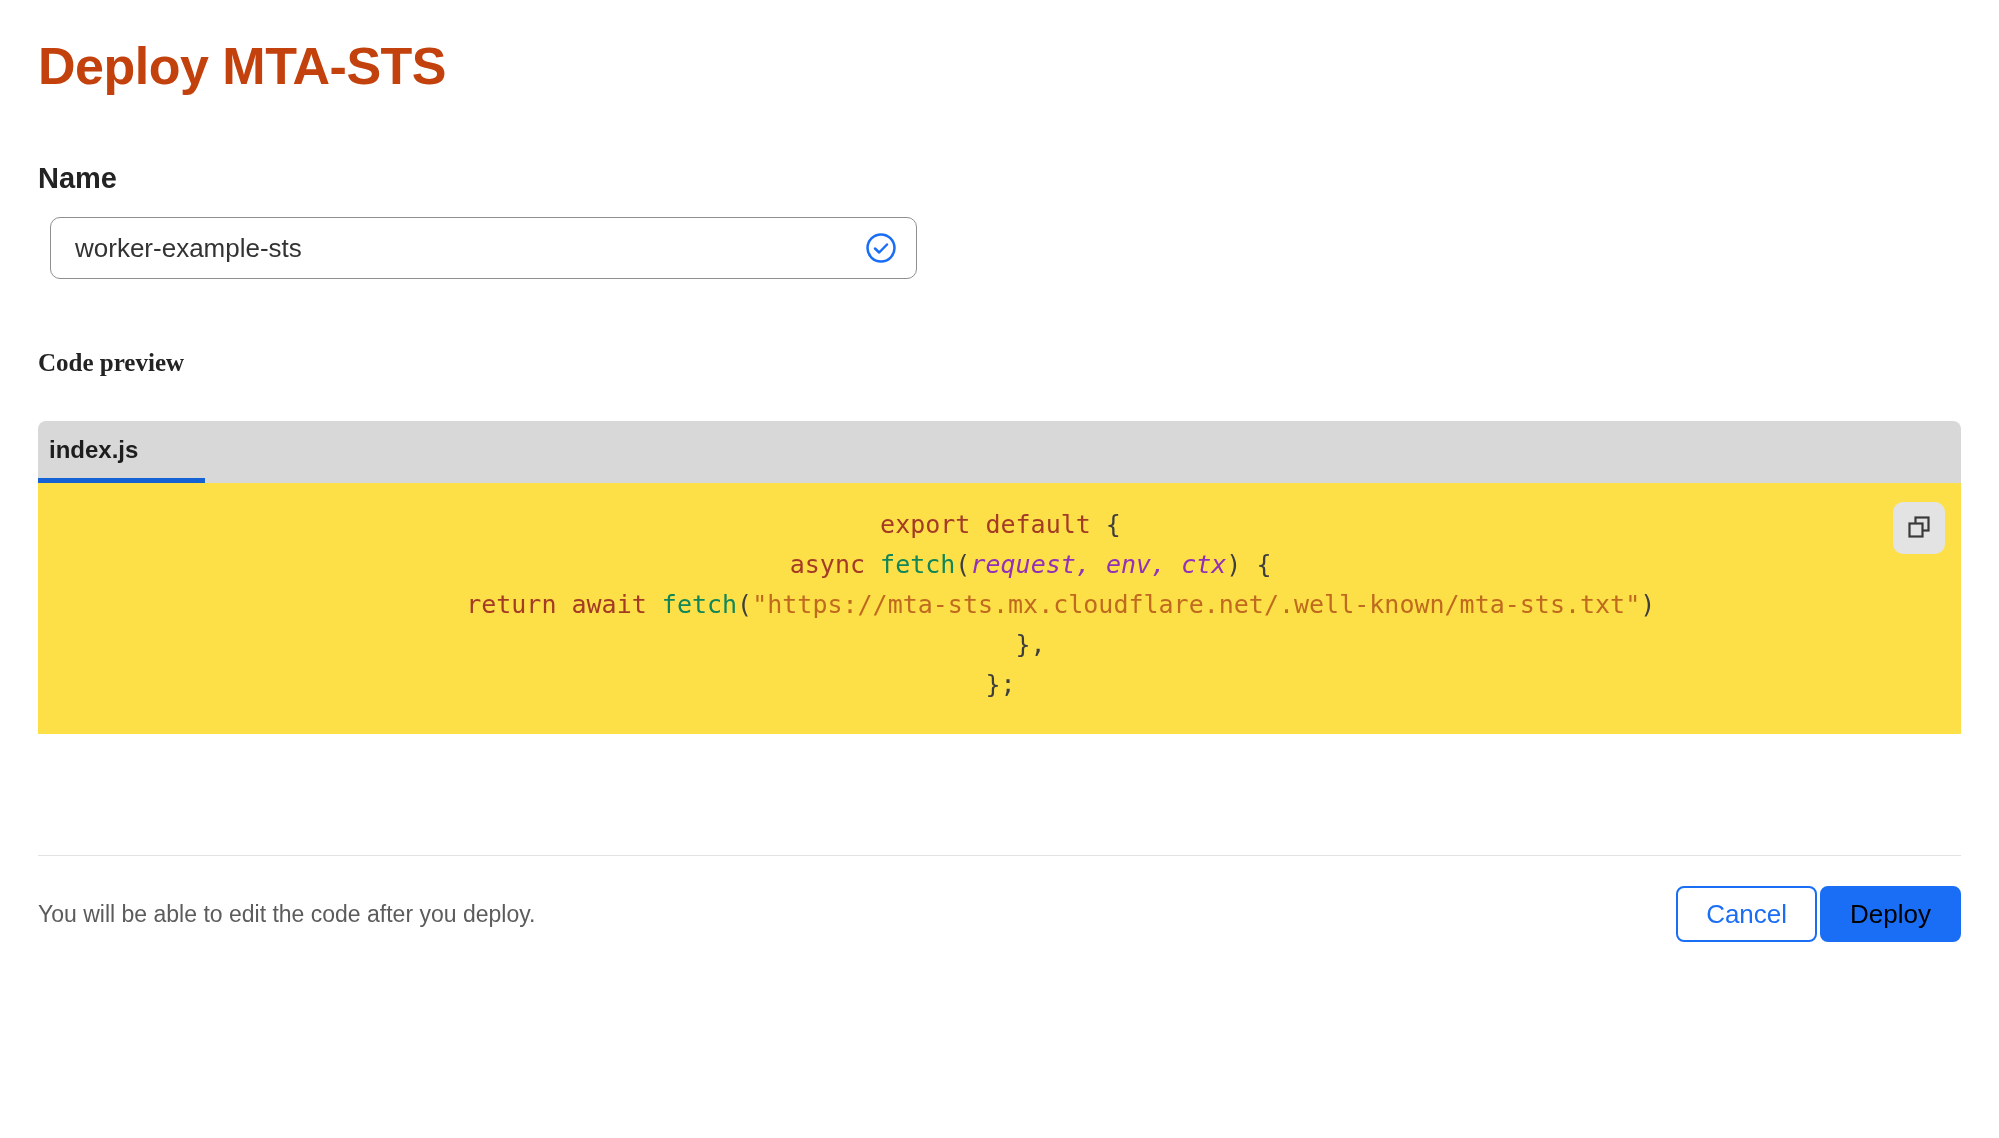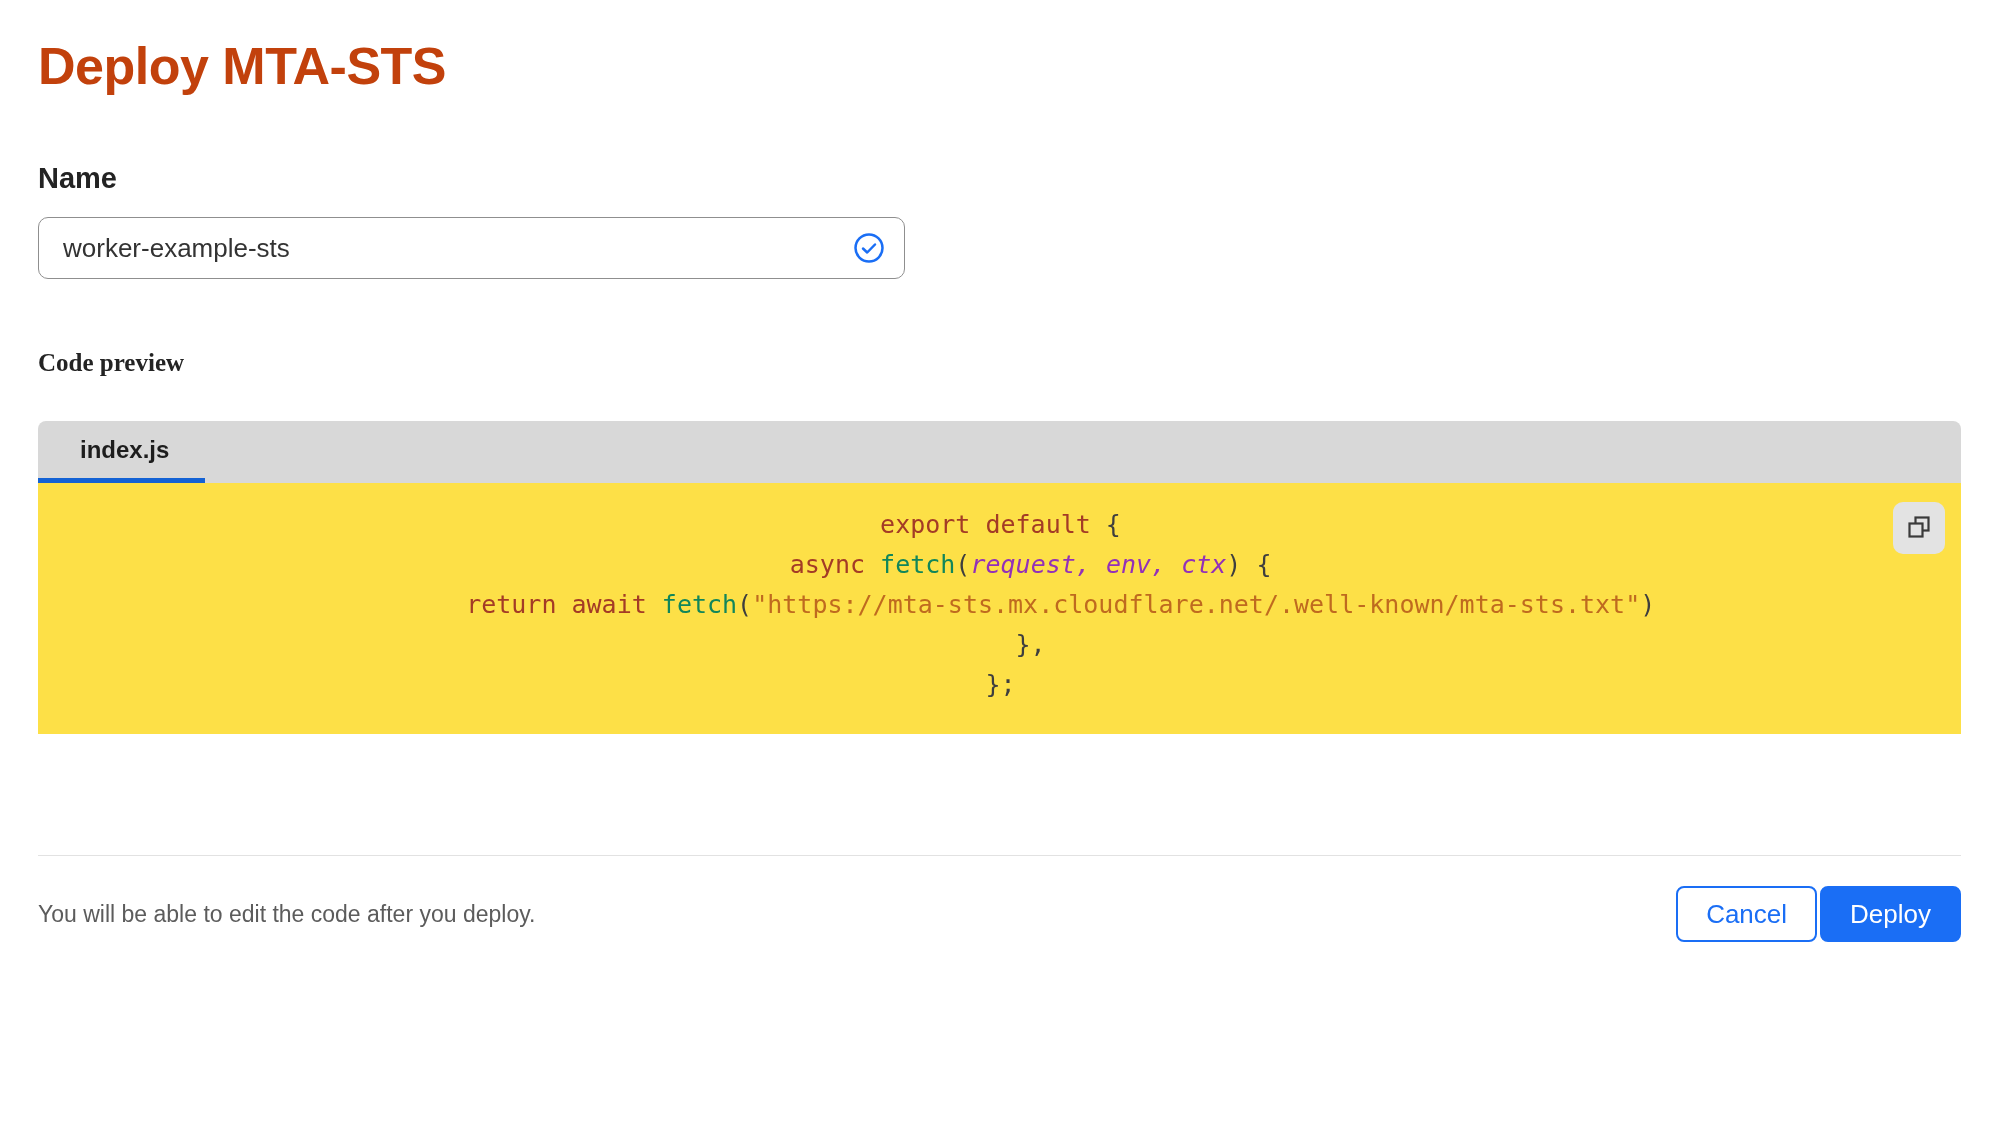--- a/index.html
+++ b/index.html
@@ -44,20 +44,21 @@
     margin-top: 64px;
     font-size: 29px;
     font-weight: bold;
     color: #232323;
   }
   .input-wrap {
     position: relative;
     margin-top: 22px;
     width: 867px;
     height: 62px;
+    margin-left: 12px;
   }
   .name-input {
     width: 100%;
     height: 100%;
     border: 1.5px solid #8f8f8f;
     border-radius: 10px;
     padding: 0 64px 0 24px;
     font-size: 26px;
     font-family: "Liberation Sans", sans-serif;
     color: #333333;
@@ -88,21 +89,21 @@
   .tabbar {
     height: 62px;
     background: #d8d8d8;
     border-radius: 8px 8px 0 0;
     display: flex;
   }
   .tab {
     width: 167px;
     display: flex;
     align-items: center;
-    padding-left: 42px;
+    padding-left: 11px;
     font-size: 24px;
     font-weight: bold;
     color: #1d1d1d;
     border-bottom: 5px solid #1462d4;
     cursor: pointer;
   }
   .code-area {
     position: relative;
     background: #fde047;
     padding: 22px 30px 29px 32px;
@@ -166,21 +167,21 @@
     justify-content: center;
   }
   .btn-secondary {
     background: #ffffff;
     border: 2px solid #1a6ef5;
     color: #1a6ef5;
   }
   .btn-primary {
     background: #1a6ef5;
     border: 2px solid #1a6ef5;
-    color: #ffffff;
+    color: #000000;
   }
 </style>
 </head>
 <body>
 
 <div class="page">
 
   <h1 class="page-title">Deploy MTA-STS</h1>
 
 

